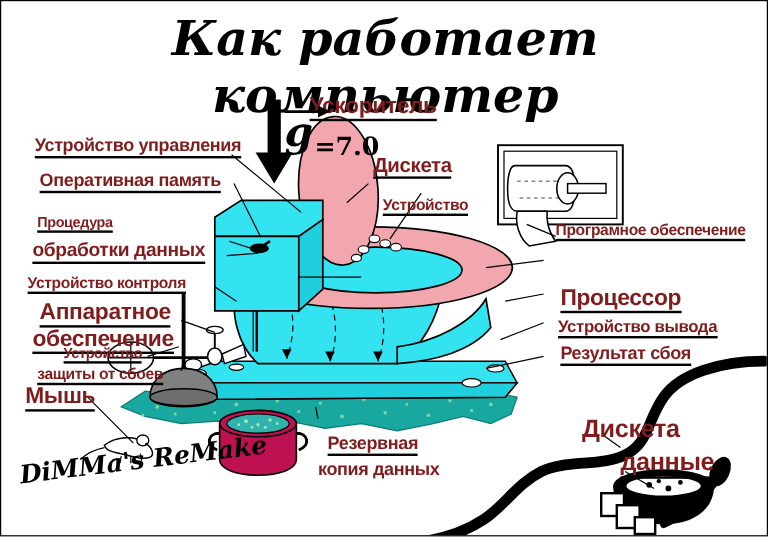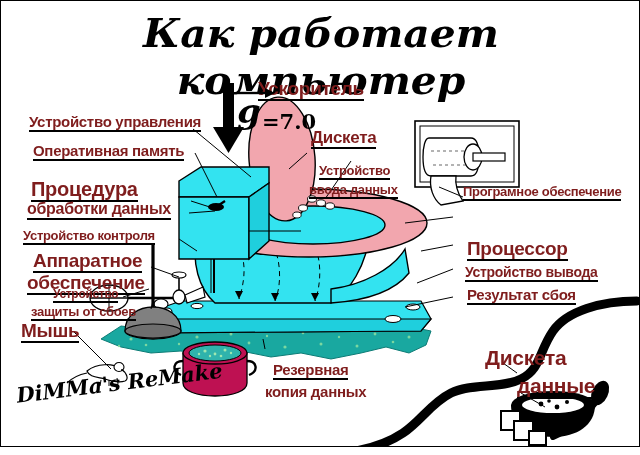--- a/index.html
+++ b/index.html
@@ -235,32 +235,31 @@
     <span style="position:absolute;left:0px;top:6px;font-size:34px;font-weight:bold;font-style:italic;">g</span>
     <svg width="40" height="14" style="position:absolute;left:-2px;top:0px;">
       <line x1="2" y1="8" x2="30" y2="8" stroke="#000" stroke-width="2.4"></line>
       <polygon points="30,3 40,8 30,13" fill="#000"></polygon>
     </svg>
     <span style="position:absolute;left:25px;top:24px;font-size:21px;font-weight:bold;">=7.0</span>
   </div>
 
   <div class="lbl ul" style="left:28px;top:113px;font-size:15px;">Устройство управления</div>
   <div class="lbl ul" style="left:32px;top:142px;font-size:15px;">Оперативная память</div>
-  <div class="lbl ul" style="left:30px;top:178px;font-size:20px;">Процедура</div>
+  <div class="lbl ul" style="left:30px;top:178px;font-size:12px;">Процедура</div>
   <div class="lbl ul" style="left:26px;top:200px;font-size:16px;">обработки данных</div>
   <div class="lbl ul" style="left:22px;top:228px;font-size:13px;">Устройство контроля</div>
   <div class="lbl ul" style="left:32px;top:250px;font-size:19px;">Аппаратное</div>
   <div class="lbl ul" style="left:26px;top:272px;font-size:19px;">обеспечение</div>
   <div class="lbl ul" style="left:52px;top:287px;font-size:12px;">Устройство</div>
   <div class="lbl ul" style="left:30px;top:304px;font-size:13px;">защиты от сбоев</div>
   <div class="lbl ul" style="left:20px;top:320px;font-size:19px;">Мышь</div>
 
   <div class="lbl ul" style="left:310px;top:128px;font-size:17px;">Дискета</div>
   <div class="lbl ul" style="left:318px;top:163px;font-size:13px;">Устройство</div>
-  <div class="lbl ul" style="left:308px;top:182px;font-size:13px;">ввода данных</div>
 
   <div class="lbl ul" style="left:462px;top:184px;font-size:13px;">Програмное обеспечение</div>
   <div class="lbl ul" style="left:466px;top:238px;font-size:19px;">Процессор</div>
   <div class="lbl ul" style="left:464px;top:264px;font-size:14px;">Устройство вывода</div>
   <div class="lbl ul" style="left:466px;top:286px;font-size:15px;">Результат сбоя</div>
 
   <div class="lbl ul" style="left:272px;top:361px;font-size:15px;">Резервная</div>
   <div class="lbl" style="left:264px;top:383px;font-size:15px;">копия данных</div>
 
   <div class="lbl" style="left:484px;top:346px;font-size:21px;">Дискета</div>

